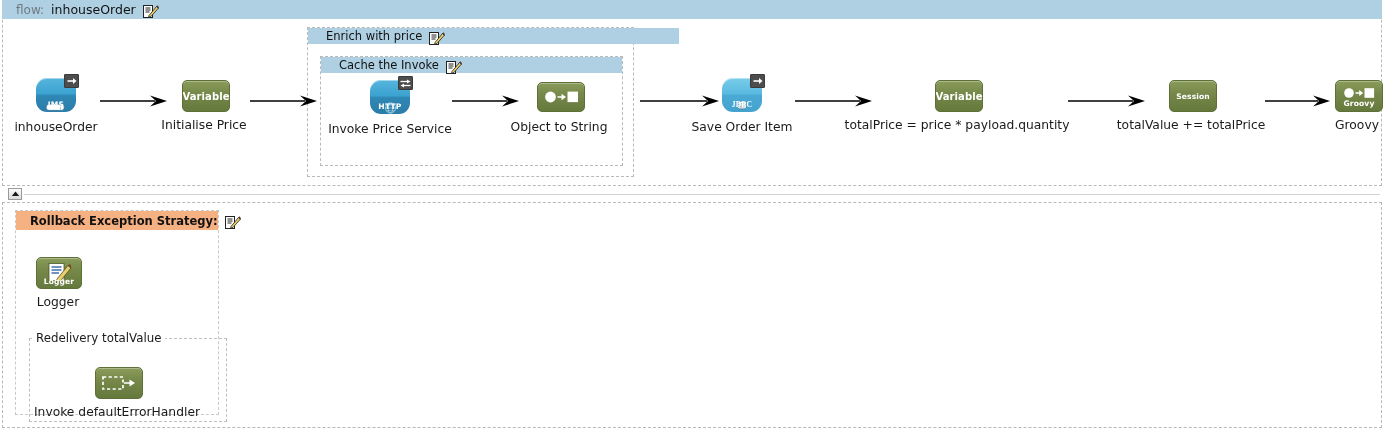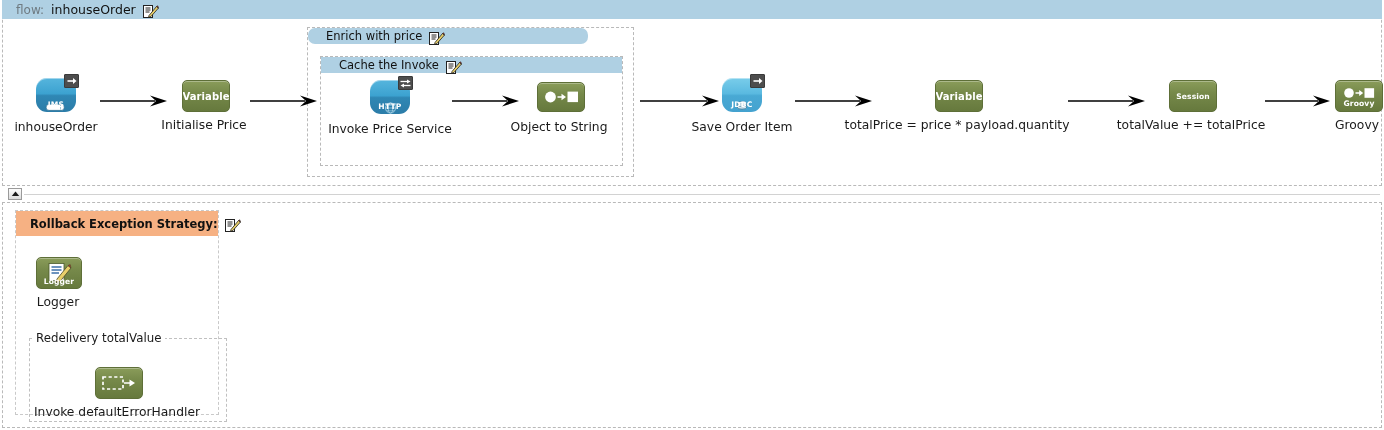--- a/index.html
+++ b/index.html
@@ -63,21 +63,21 @@
     align-items: center;
     gap: 7px;
     padding-left: 18px;
   }
   .scope-title {
     font-size: 11.5px;
     color: #111111;
   }
 
   #scope-enrich { left: 307px; top: 27px; width: 327px; height: 150px; }
-  #scope-enrich > .scope-header { width: 280px; border-radius: 7px; }
+  #scope-enrich > .scope-header { width: 371px; }
   #scope-cache  { left: 12px; top: 28px; width: 303px; height: 110px; }
   #scope-cache  > .scope-header { width: 301px; }
 
   
   .edit-icon {
     width: 16px; height: 13px;
     display: inline-block;
     position: relative;
     flex: none;
   }
@@ -117,20 +117,21 @@
     box-shadow: inset 0 1px 0 rgba(255,255,255,.45);
     display: flex;
     flex-direction: column;
     align-items: center;
     justify-content: flex-start;
     padding-top: 20px;
     overflow: hidden;
   }
   .ep.light {
     background: linear-gradient(180deg, #79cdea 0%, #5ab9e0 46%, #49a9d4 52%, #44a2cf 100%);
+    font-family: Liberation Serif, serif;
   }
   .ep-text {
     font-size: 7.6px;
     font-weight: bold;
     color: #ffffff;
     letter-spacing: .2px;
     line-height: 1;
     position: absolute;
     bottom: 3.5px;
   }
@@ -208,21 +209,21 @@
   .exc-inner {
     position: absolute;
     left: 12px; top: 7px;
     width: 204px; height: 205px;
     border: 1px dashed #c9c9c9;
     background: #ffffff;
   }
   .exc-header {
     position: absolute;
     left: 0px; top: 0px;
-    width: 202px; height: 25px;
+    width: 202px; height: 19px;
     background: #f6b183;
     display: flex;
     align-items: center;
     gap: 7px;
     padding-left: 14px;
   }
   .exc-title {
     font-size: 11.5px;
     font-weight: bold;
     color: #111111;

